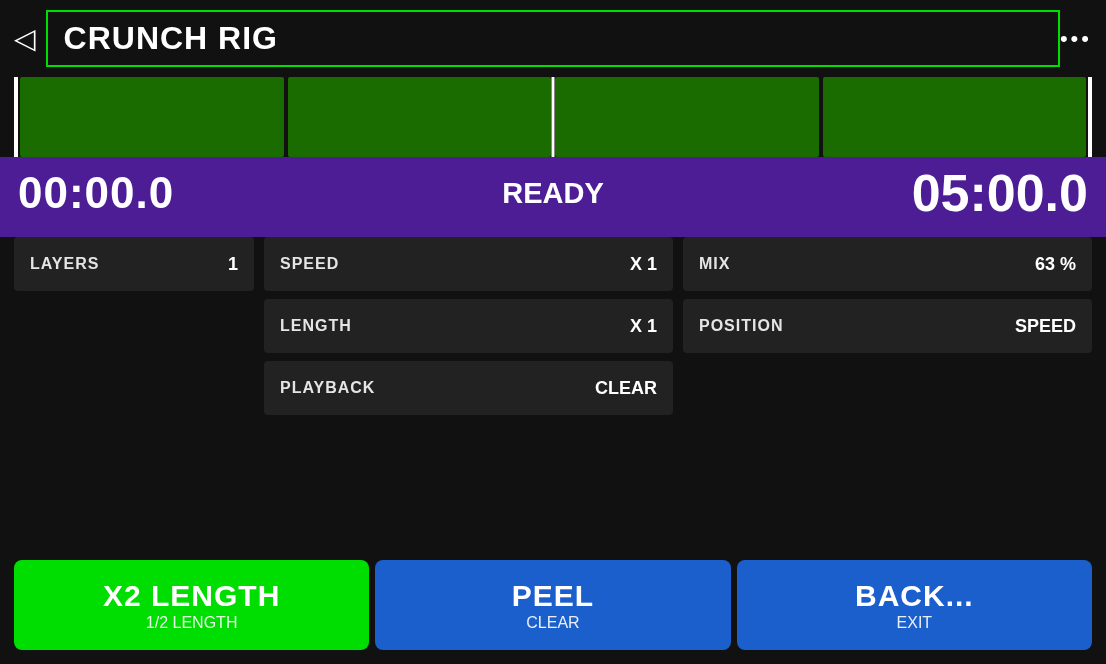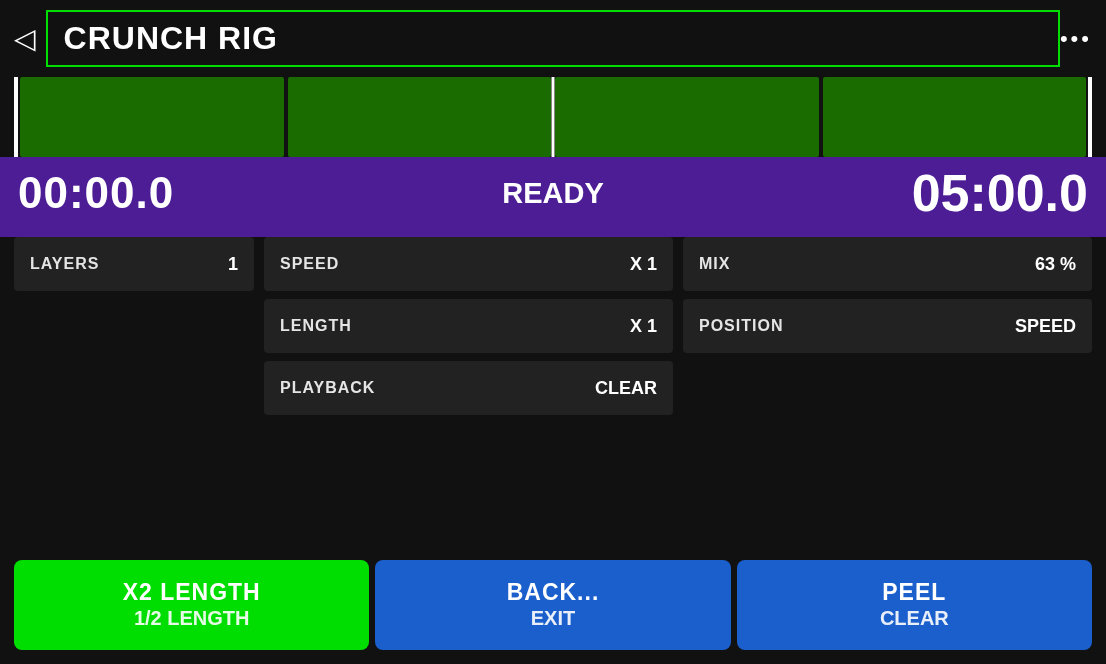--- a/index.html
+++ b/index.html
@@ -171,29 +171,29 @@
       cursor: pointer;
       min-height: 90px;
     }
     .btn-green {
       background: #00dd00;
     }
     .btn-blue {
       background: #1a5fcc;
     }
     .btn-main-label {
-      font-size: 23px;
+      font-size: 30px;
       font-weight: bold;
       color: #fff;
       letter-spacing: 1px;
       line-height: 1.1;
     }
     .btn-sub-label {
-      font-size: 20px;
-      font-weight: bold;
+      font-size: 16px;
+      font-weight: normal;
       color: #fff;
       margin-top: 2px;
       opacity: 0.9;
     }
 
     .col-left { min-width: 220px; max-width: 240px; }
     .col-mid { flex: 1; }
     .col-right { flex: 1; }
   </style>
 </head>
@@ -260,20 +260,20 @@
     </div>
   </div>
 </div>
 
 <div class="bottom-buttons">
   <div class="btn btn-green">
     <span class="btn-main-label">X2 LENGTH</span>
     <span class="btn-sub-label">1/2 LENGTH</span>
   </div>
   <div class="btn btn-blue">
+    <span class="btn-main-label">PEEL</span>
+    <span class="btn-sub-label">CLEAR</span>
+  </div>
+  <div class="btn btn-blue">
     <span class="btn-main-label">BACK...</span>
     <span class="btn-sub-label">EXIT</span>
   </div>
-  <div class="btn btn-blue">
-    <span class="btn-main-label">PEEL</span>
-    <span class="btn-sub-label">CLEAR</span>
-  </div>
 </div>
 
 </body></html>

